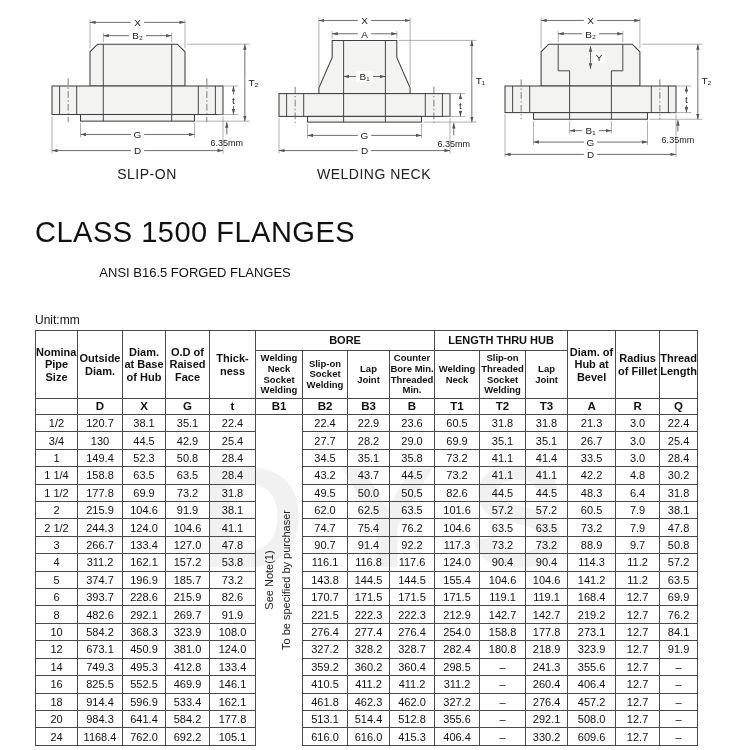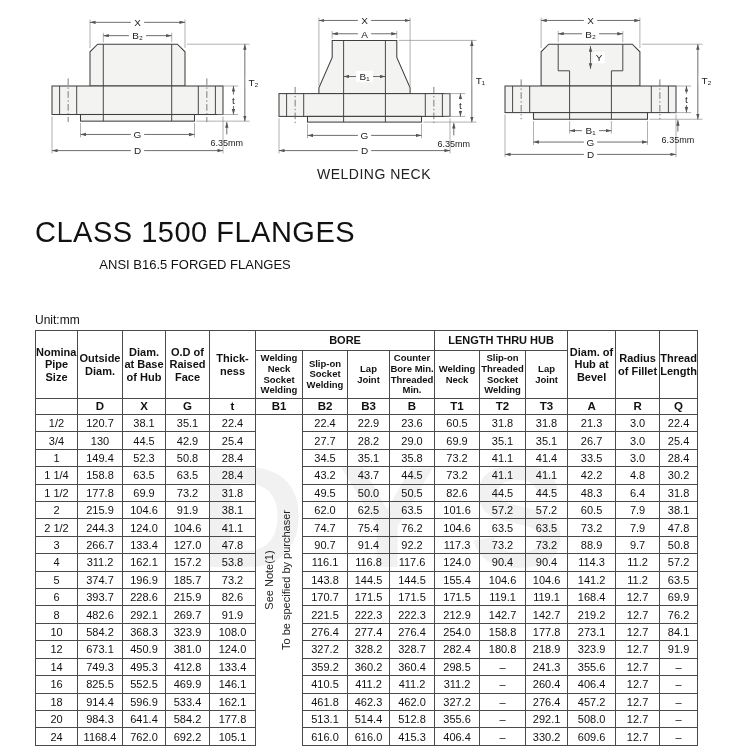--- a/index.html
+++ b/index.html
@@ -15,21 +15,21 @@
   .ext{stroke:#8a8a8a;stroke-width:.7;fill:none;}
   .dim{stroke:#555;stroke-width:.9;fill:none;}
   .cl{stroke:#555;stroke-width:.8;fill:none;stroke-dasharray:7 2.5 1.5 2.5;}
   .lblbg{fill:#fff;}
   text.lbl{font-size:10.5px;fill:#222;text-anchor:middle;
            font-family:"Liberation Sans","DejaVu Sans",sans-serif;}
   text.small{font-size:9.5px;}
 
   #titleblock{position:absolute;left:35px;top:216px;text-align:center;}
   #page-title{font-size:29px;font-weight:400;letter-spacing:.5px;margin:0;color:#111;}
-  #page-subtitle{font-size:13px;margin-top:8px;color:#111;}
+  #page-subtitle{font-size:13px;margin-top:16px;color:#111;}
 
   #unit{position:absolute;top:313px;left:35px;width:662px;text-align:left;font-size:12px;color:#111;}
 
   #tablewrap{position:absolute;left:35px;top:330px;width:662px;height:416px;}
   #watermark{position:absolute;left:165px;top:115px;z-index:0;font-size:145px;font-weight:700;
              color:rgba(60,60,60,0.07);letter-spacing:34px;line-height:1;user-select:none;}
   table{border-collapse:collapse;width:662px;height:416px;table-layout:fixed;
         position:relative;z-index:1;background:transparent;}
   th,td{border:1px solid #4a4a4a;text-align:center;vertical-align:middle;padding:0;overflow:hidden;}
   th{font-weight:700;font-size:9.5px;line-height:1.12;color:#111;}
@@ -99,20 +99,21 @@
       <line class="ext" x1="162" y1="36" x2="228" y2="36"></line>
         <line class="ext" x1="172" y1="117" x2="228" y2="117"></line>
       <line class="dim" x1="223" y1="36" x2="223" y2="117" marker-start="url(#ar1)" marker-end="url(#ar1)"></line>
       <rect class="lblbg" x="224" y="70" width="16" height="12"></rect>
       <text class="lbl" x="232" y="80">T₂</text>
 
       <line class="dim" x1="204" y1="131" x2="204" y2="118" marker-end="url(#ar1)"></line>
       <text class="lbl small" x="204" y="143">6.35mm</text>
     </g>
   </svg>
+  <div class="caption">SLIP-ON</div>
 </div>
 
 <div class="diagram" id="dia2">
   <svg width="228" height="152" viewBox="0 0 240 160">
     <defs>
       <marker id="ar2" markerWidth="7" markerHeight="5" refX="6.5" refY="2" orient="auto-start-reverse">
         <path d="M0,0 L6.5,2 L0,4 z" fill="#555"></path>
       </marker>
     </defs>
     <g>

